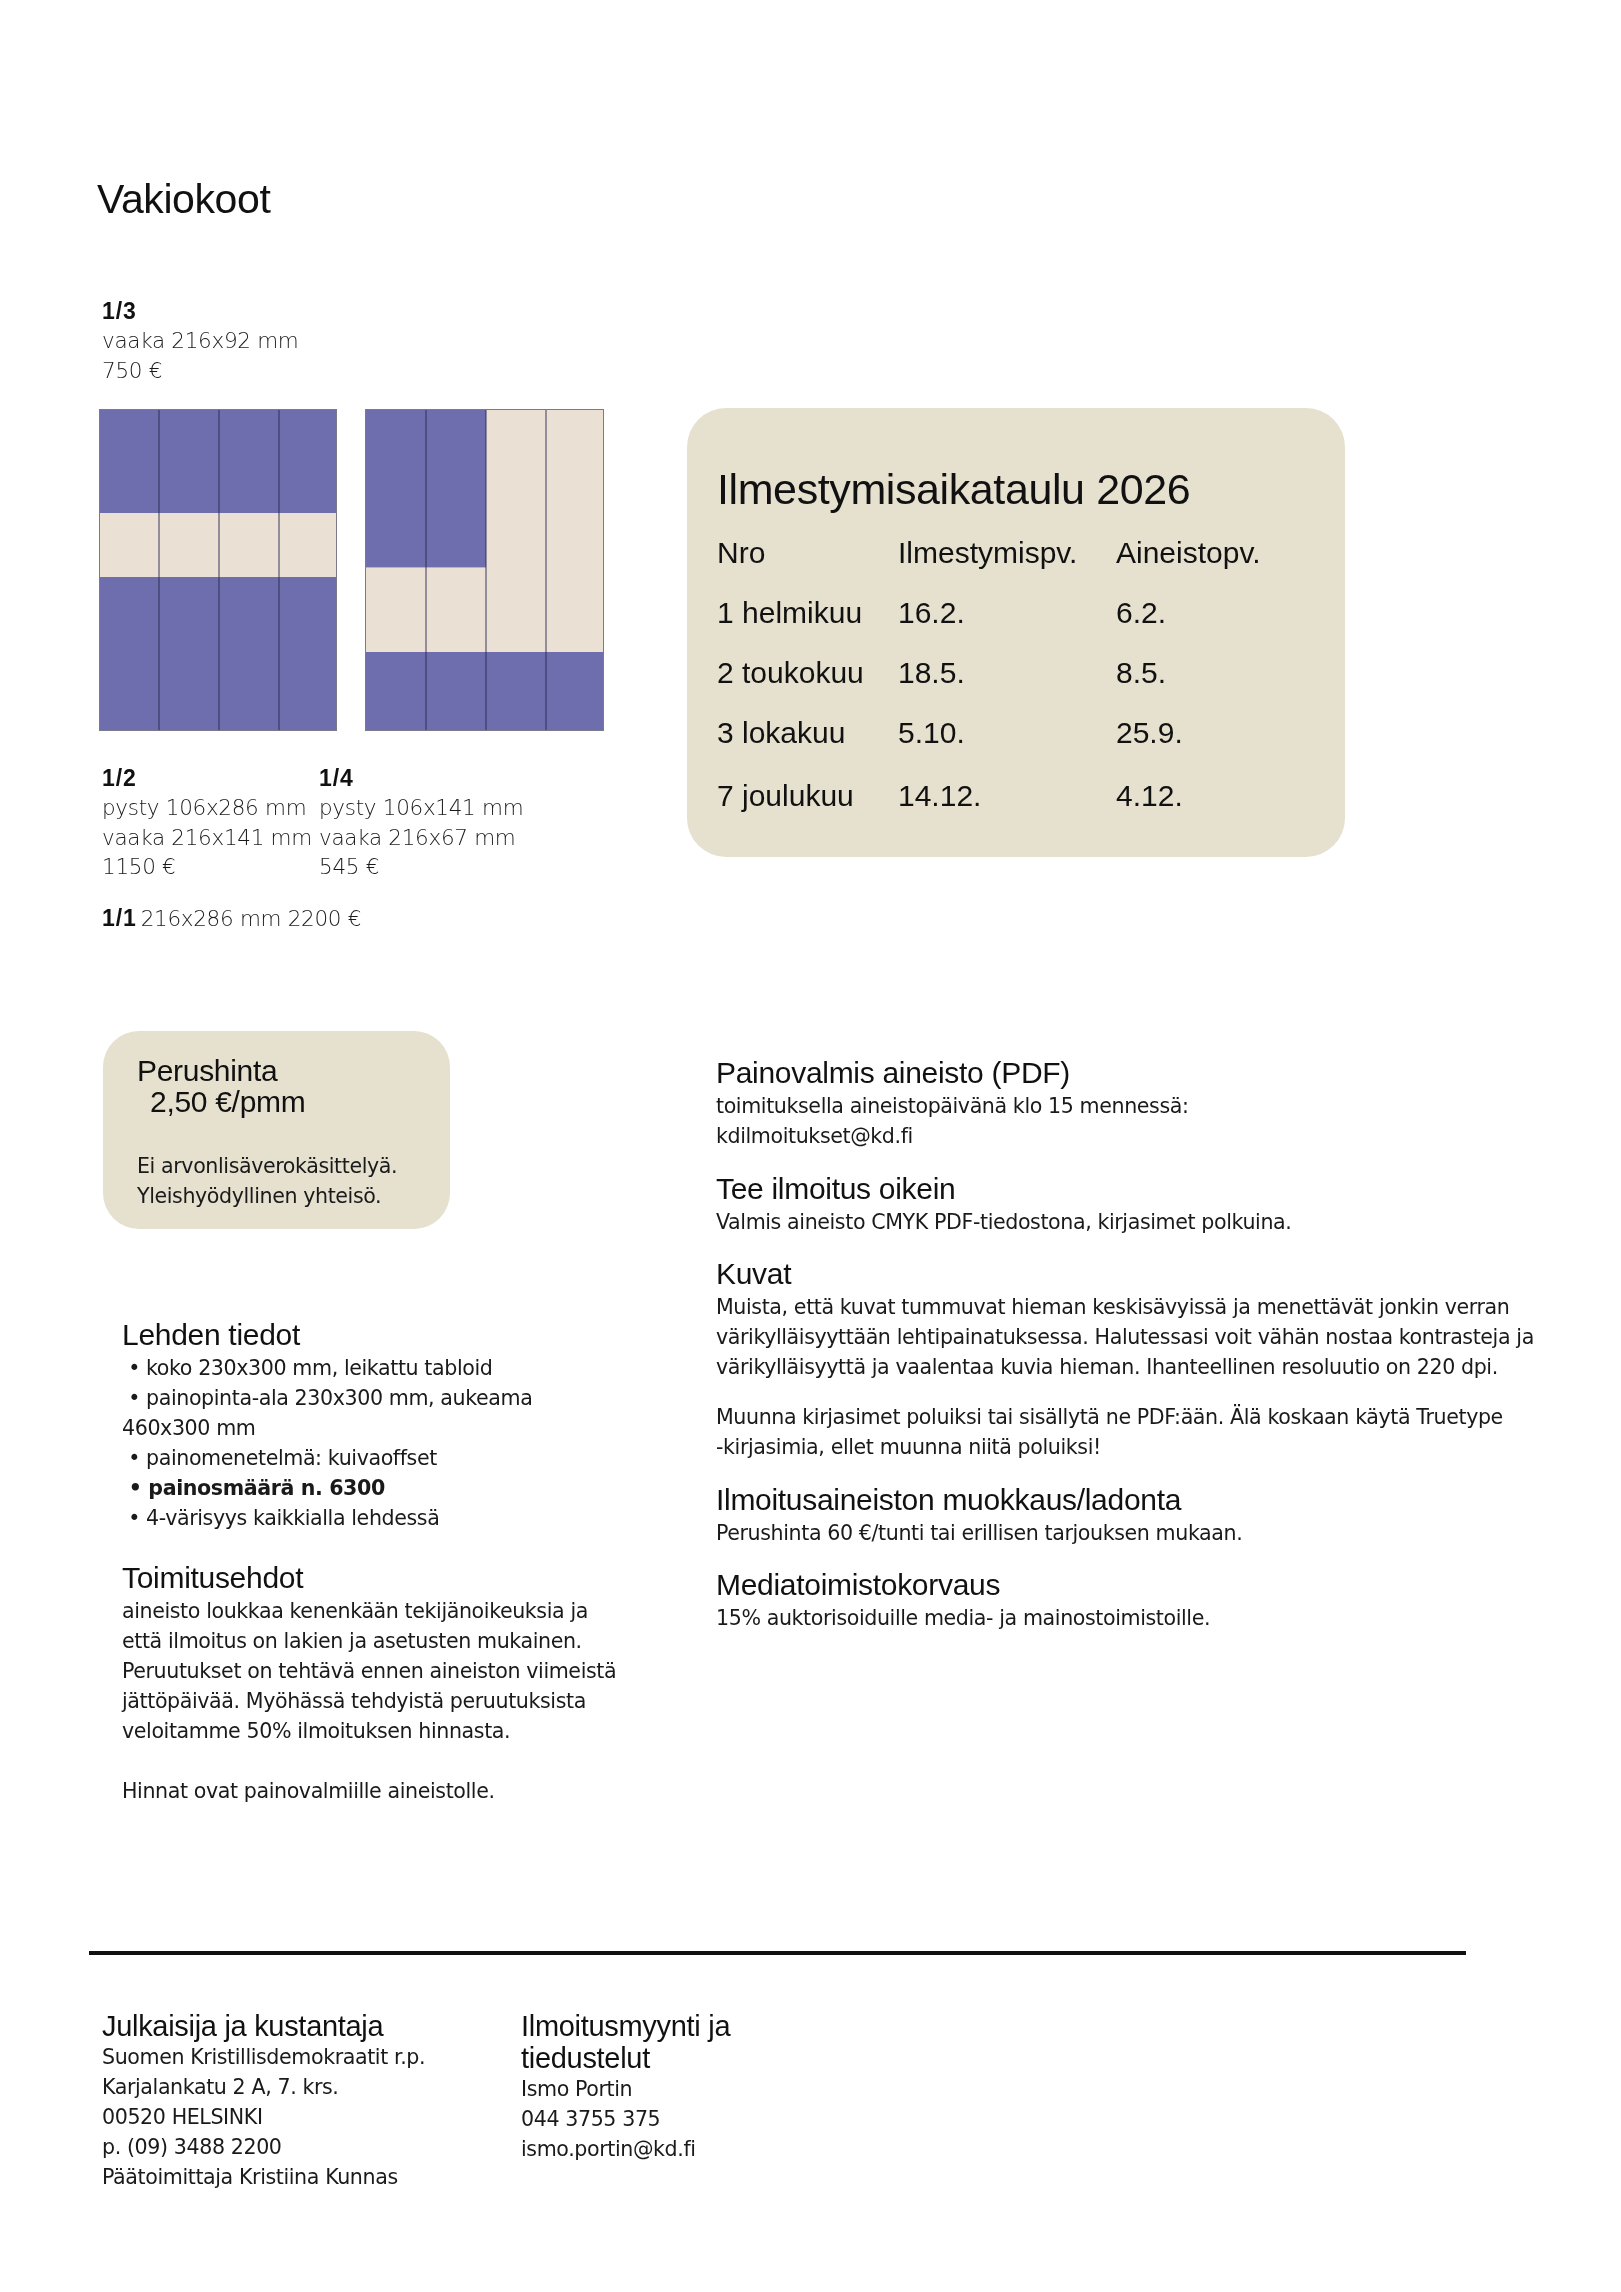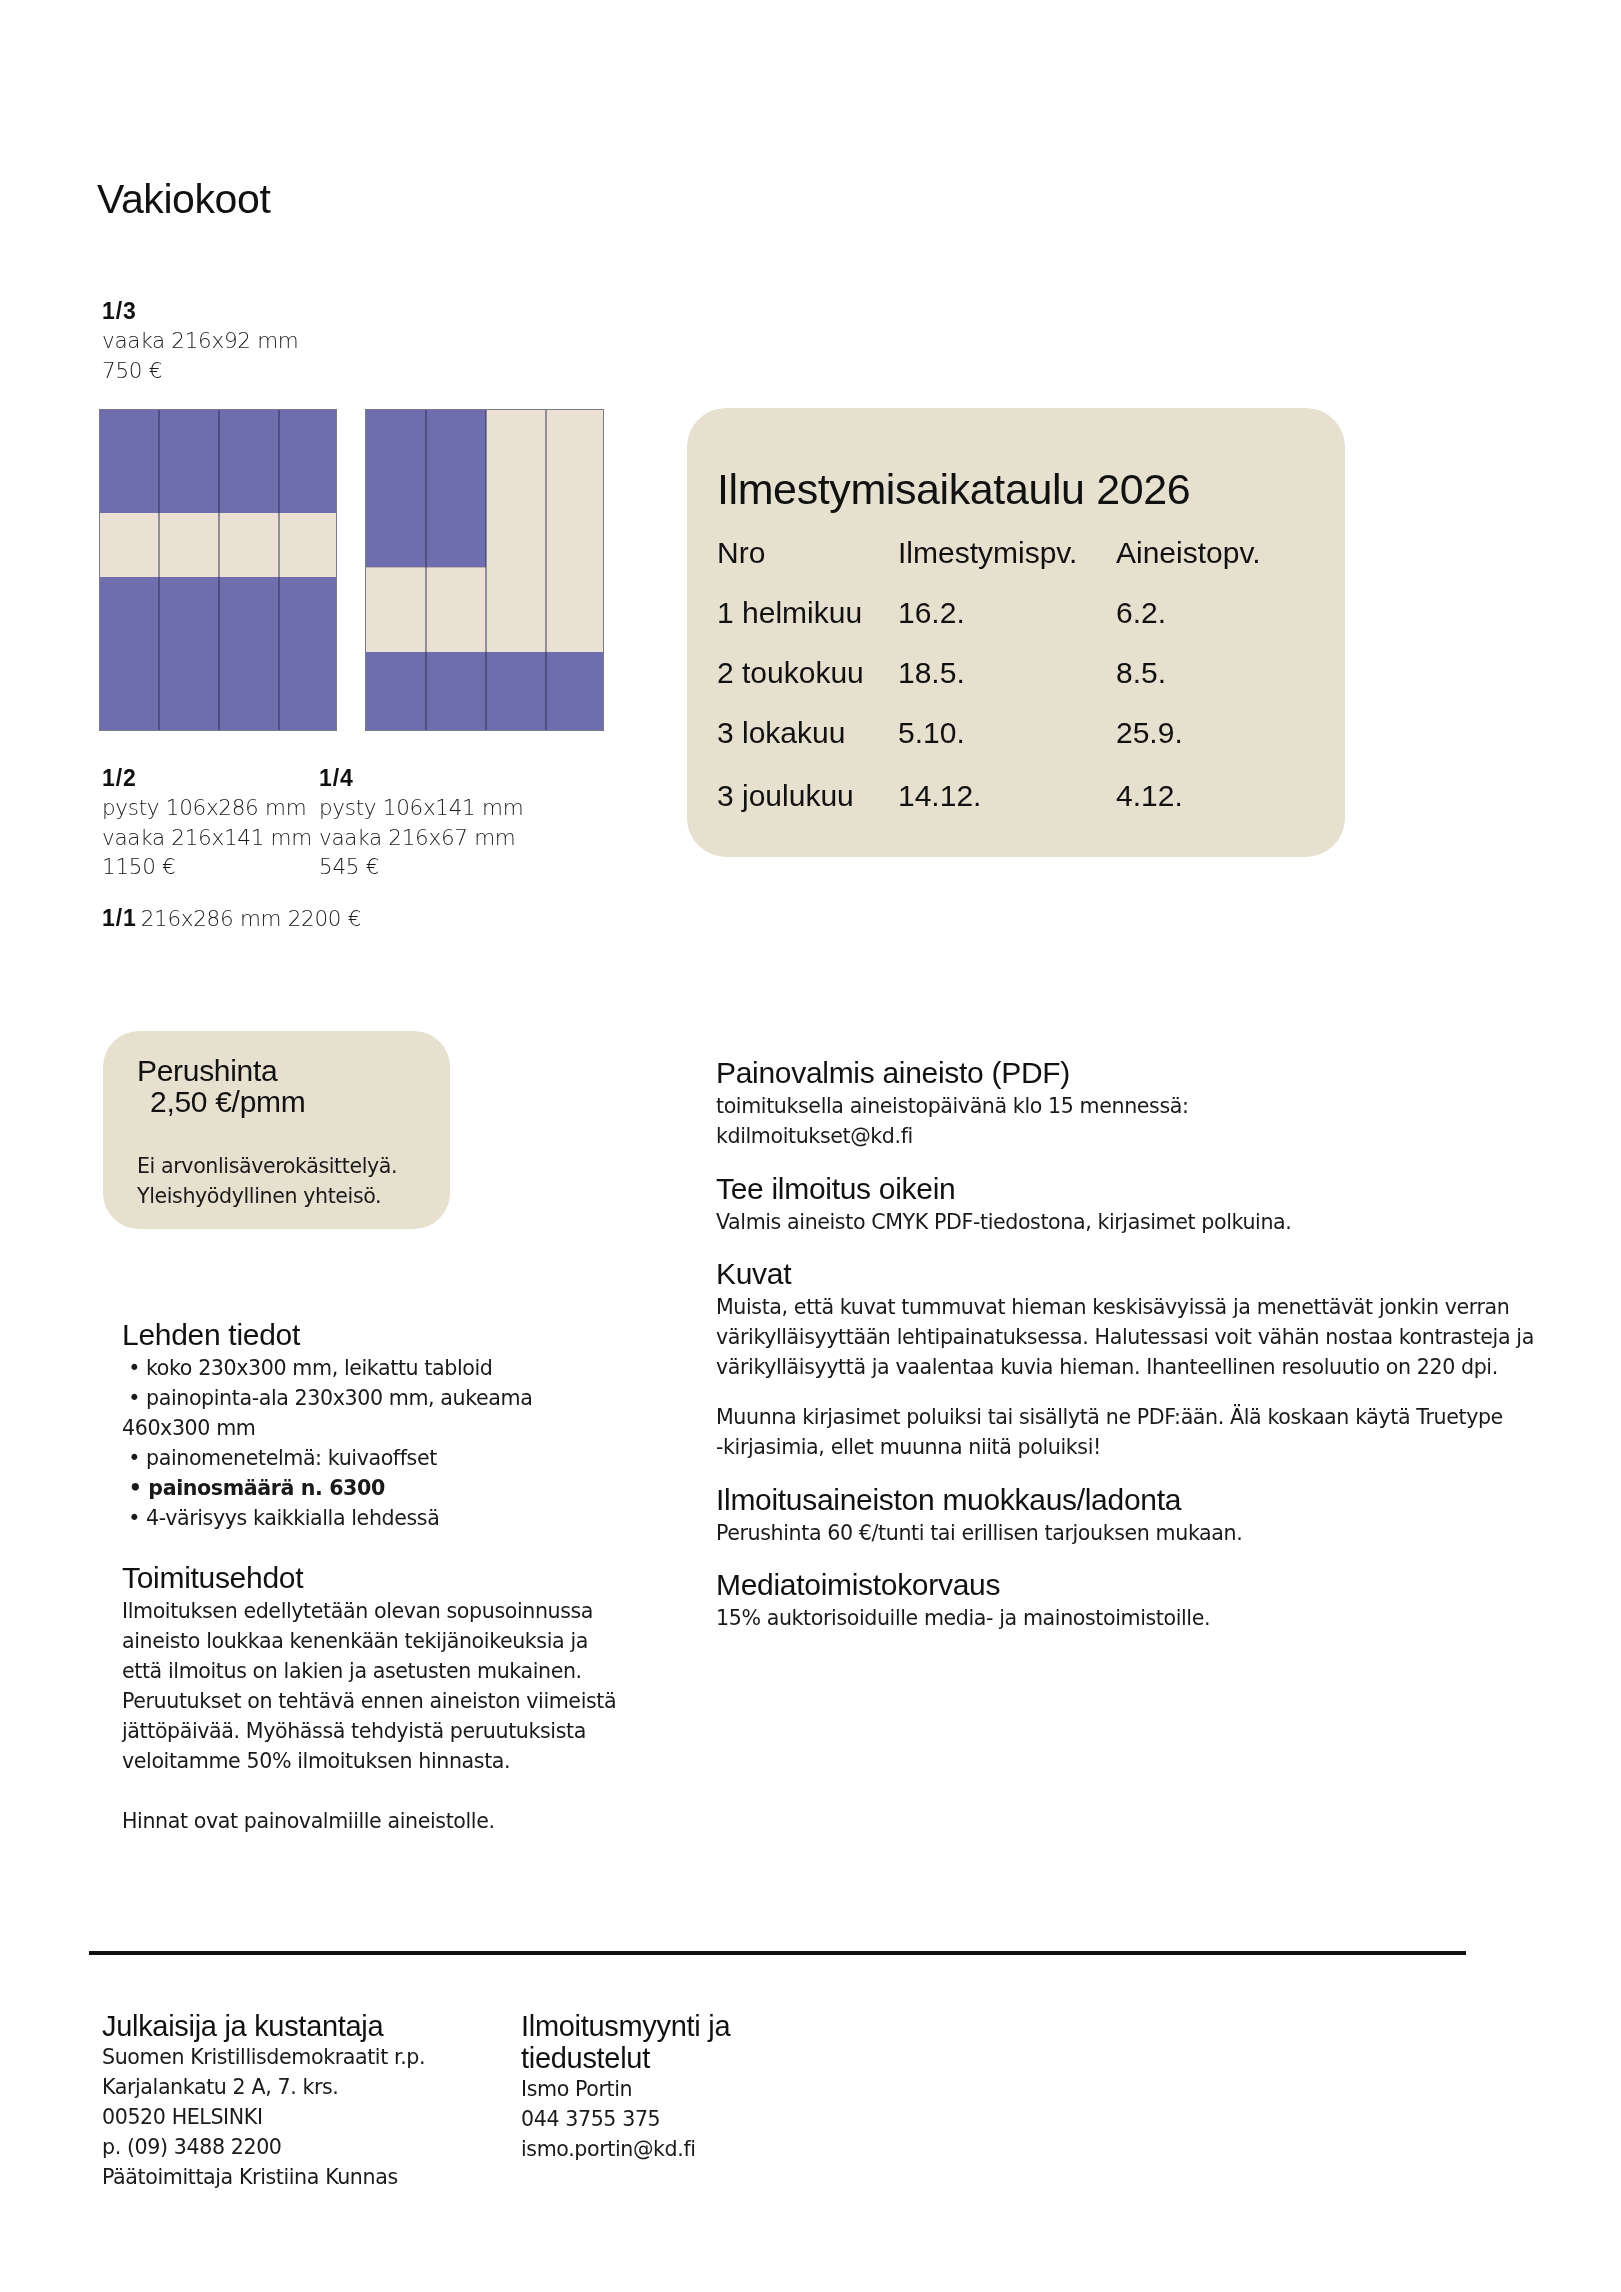--- a/index.html
+++ b/index.html
@@ -89,21 +89,21 @@
     <span style="left:0;">2 toukokuu</span>
     <span style="left:181px;">18.5.</span>
     <span style="left:399px;">8.5.</span>
   </div>
   <div class="sched-row" style="top:305px;">
     <span style="left:0;">3 lokakuu</span>
     <span style="left:181px;">5.10.</span>
     <span style="left:399px;">25.9.</span>
   </div>
   <div class="sched-row" style="top:368px;">
-    <span style="left:0;">3 joulukuu</span>
+    <span style="left:0;">7 joulukuu</span>
     <span style="left:181px;">14.12.</span>
     <span style="left:399px;">4.12.</span>
   </div>
 </div>
 
 <div class="box" style="left:103px; top:1031px; width:347px; height:198px; border-radius:36px;">
   <div class="abs sec-h" style="left:34px; top:25px; line-height:30px;">Perushinta</div>
   <div class="abs sec-h" style="left:34px; top:56px; line-height:30px;margin-left:13px;">2,50 €/pmm</div>
   <div class="abs body-t" style="left:34px; top:120px;">Ei arvonlisäverokäsittelyä.</div>
   <div class="abs body-t" style="left:34px; top:150px;">Yleishyödyllinen yhteisö.</div>
@@ -114,21 +114,20 @@
   <div class="body-t" style="white-space:pre;"> • koko 230x300 mm, leikattu tabloid</div>
   <div class="body-t" style="white-space:pre;"> • painopinta-ala 230x300 mm, aukeama</div>
   <div class="body-t" style="white-space:pre;">460x300 mm</div>
   <div class="body-t" style="white-space:pre;"> • painomenetelmä: kuivaoffset</div>
   <div class="body-t" style="white-space:pre;font-weight:bold;"> • painosmäärä n. 6300</div>
   <div class="body-t" style="white-space:pre;"> • 4-värisyys kaikkialla lehdessä</div>
 </div>
 
 <div class="abs" style="left:122px; top:1560px; width:555px;">
   <div class="sec-h">Toimitusehdot</div>
-  <div class="body-t">Ilmoituksen edellytetään olevan sopusoinnussa</div>
   <div class="body-t">aineisto loukkaa kenenkään tekijänoikeuksia ja</div>
   <div class="body-t">että ilmoitus on lakien ja asetusten mukainen.</div>
   <div class="body-t">Peruutukset on tehtävä ennen aineiston viimeistä</div>
   <div class="body-t">jättöpäivää. Myöhässä tehdyistä peruutuksista</div>
   <div class="body-t">veloitamme 50% ilmoituksen hinnasta.</div>
   <div class="body-t" style="margin-top:30px;">Hinnat ovat painovalmiille aineistolle.</div>
 </div>
 
 <div class="abs" style="left:716px; top:1055px; width:860px;">
   <div>

